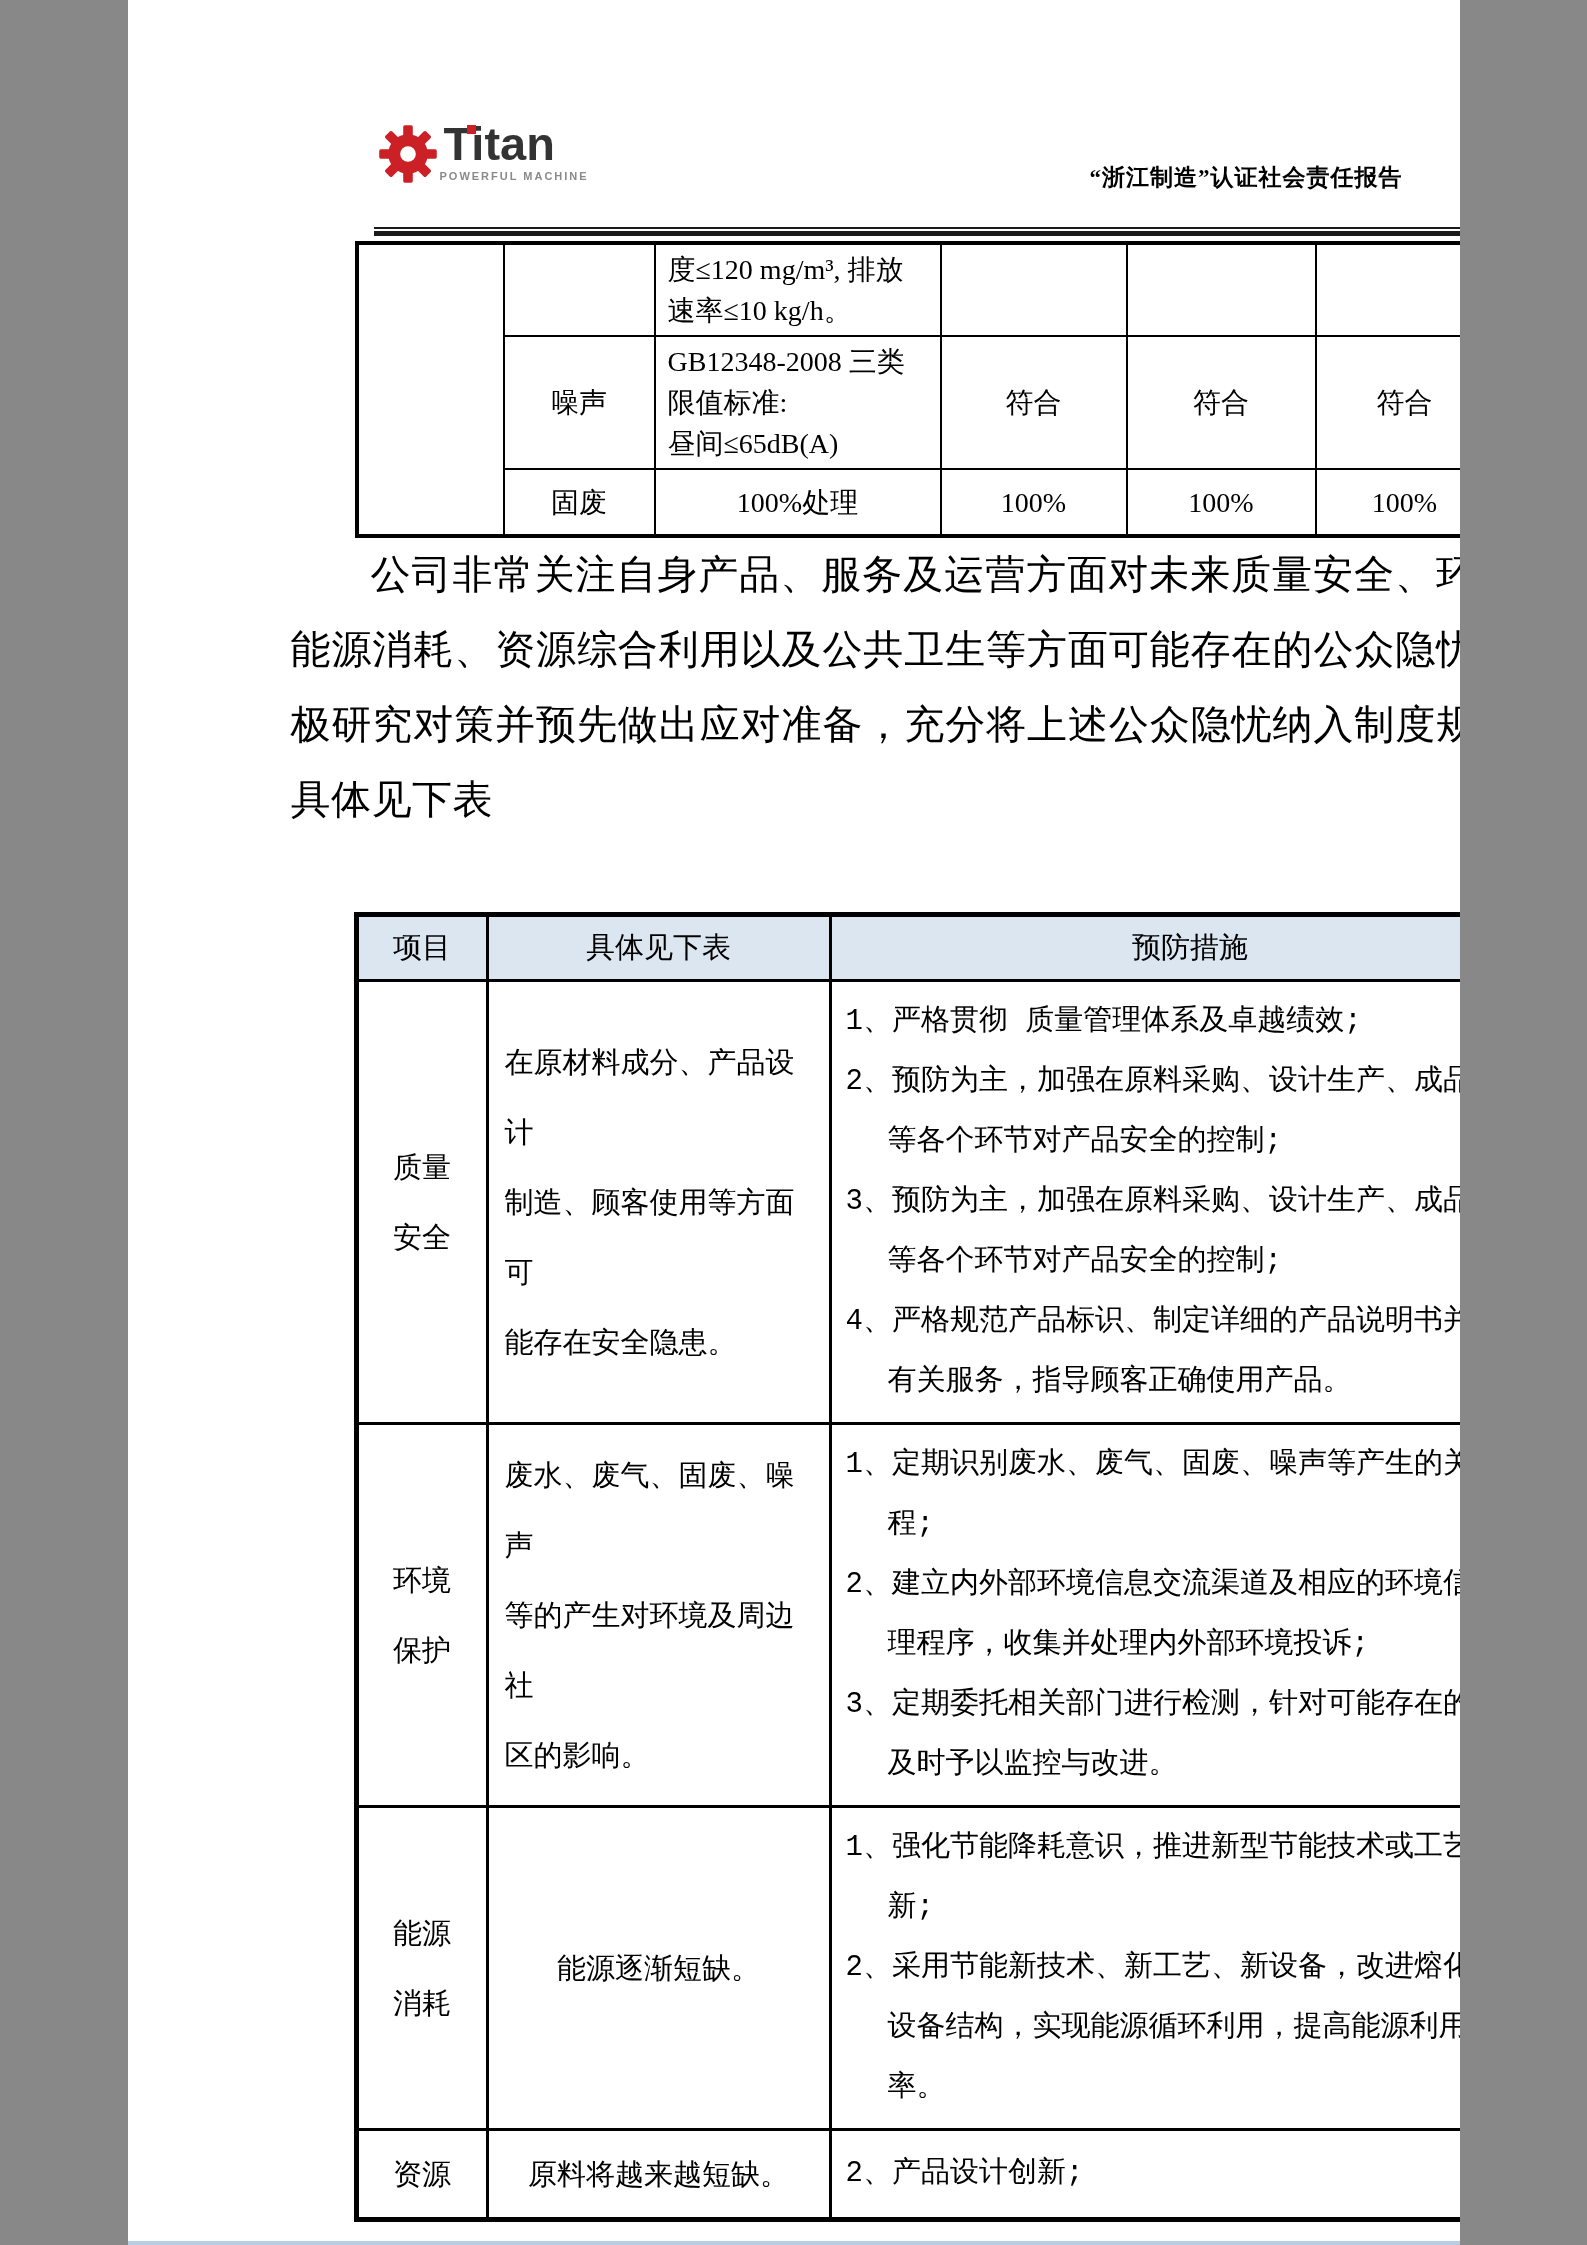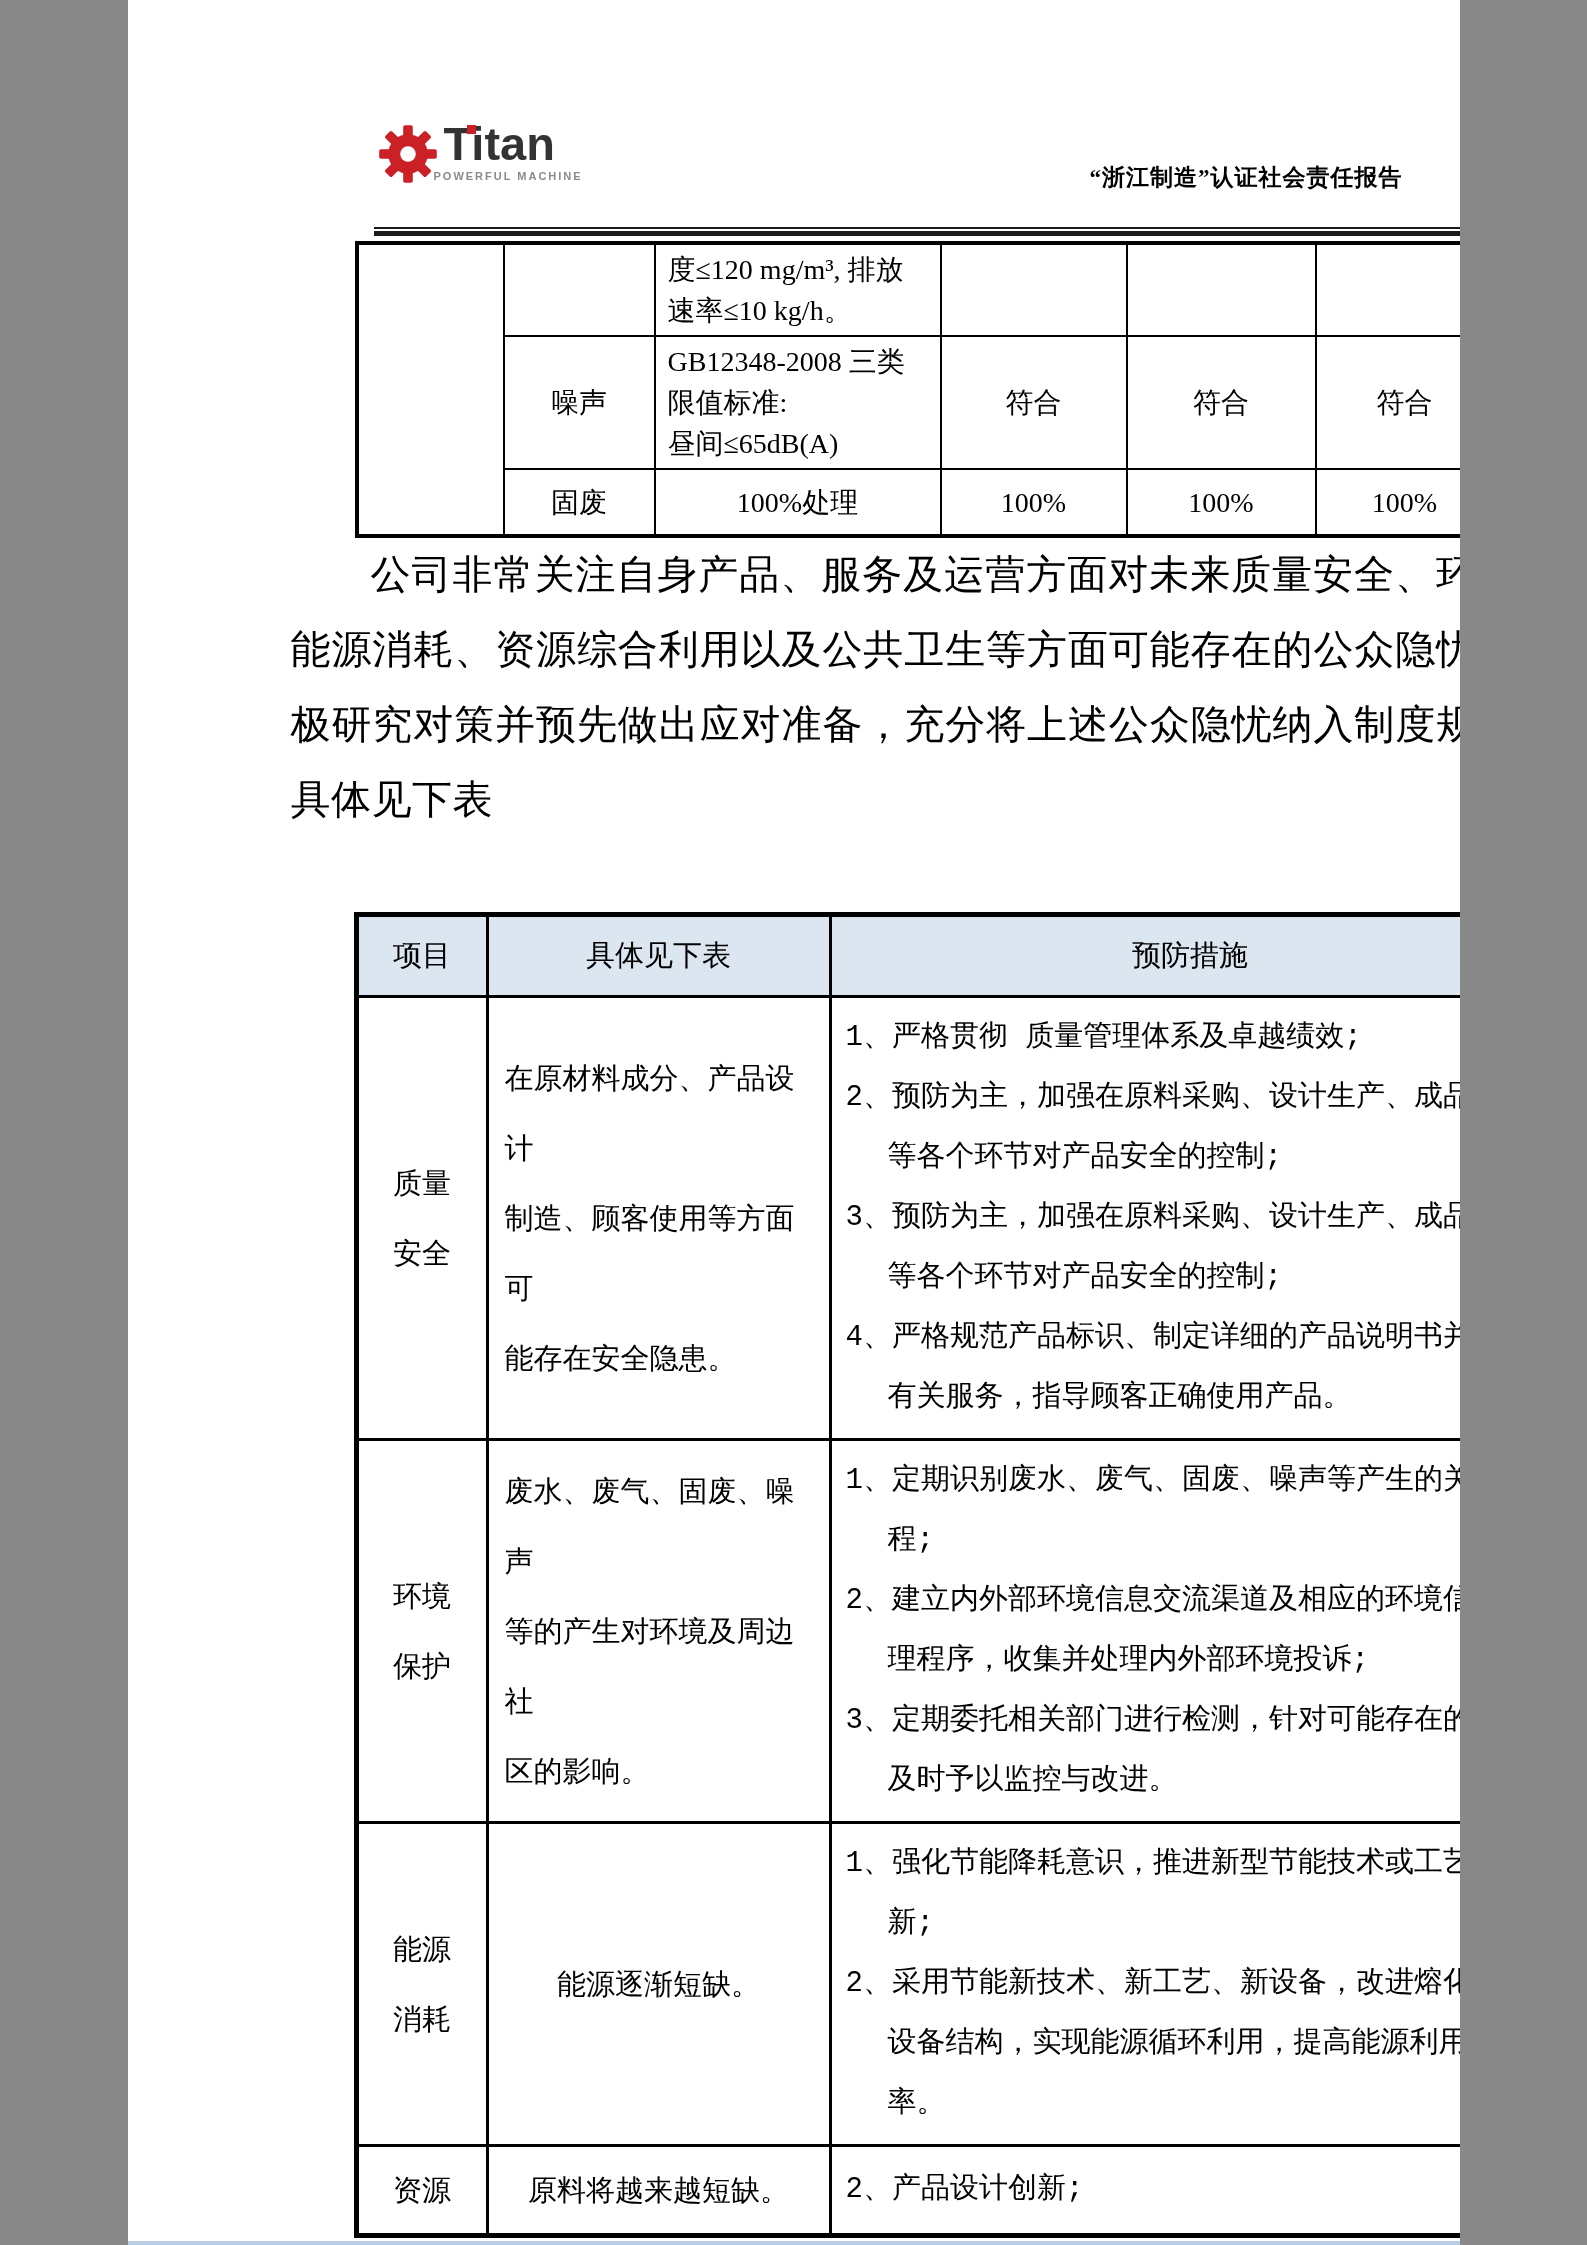--- a/index.html
+++ b/index.html
@@ -12,32 +12,32 @@
     color:#000;
     overflow:hidden;
   }
 
   
   .logo{position:absolute;left:250px;top:122px;width:200px;height:70px;}
   .gear{position:absolute;left:0;top:2px;width:60px;height:60px;}
   .brand{position:absolute;left:66px;top:-2px;font-family:"Liberation Sans","DejaVu Sans",sans-serif;
          font-weight:bold;font-size:47px;color:#333;letter-spacing:0px;line-height:1;}
   .brand-idot{position:absolute;left:89px;top:3px;width:9px;height:9px;background:#cc2027;}
-  .tagline{position:absolute;left:56px;top:48px;font-family:"Liberation Sans","DejaVu Sans",sans-serif;
+  .tagline{position:absolute;left:62px;top:48px;font-family:"Liberation Sans","DejaVu Sans",sans-serif;
            font-size:11px;color:#8a8a8a;letter-spacing:2px;font-weight:bold;white-space:nowrap;}
   .company{position:absolute;left:436px;top:152px;font-size:40px;letter-spacing:1px;white-space:nowrap;}
   .report-title{position:absolute;left:962px;top:162px;font-size:23px;font-weight:bold;letter-spacing:1px;white-space:nowrap;}
   .header-rule{position:absolute;left:246px;top:227px;width:1115px;}
   .header-rule .thin{height:2px;background:#1a1a1a;}
   .header-rule .gap{height:2px;background:transparent;}
   .header-rule .thick{height:5px;background:#1a1a1a;}
 
   
   table{border-collapse:collapse;table-layout:fixed;}
-  td,th{padding:8px;font-weight:normal;overflow:hidden;}
+  td,th{padding:0;font-weight:normal;overflow:hidden;}
   .pre{white-space:pre-line;}
 
   
   .t1-wrap{position:absolute;left:227px;top:241px;}
   .t1{width:1138px;border:4px solid #000;}
   .t1 td{border:2px solid #000;font-size:28px;line-height:41px;vertical-align:middle;}
   .t1 .r1{height:83px;}
   .t1 .r2{height:129px;}
   .t1 .r3{height:67px;}
   .t1 .c-center{text-align:center;}

